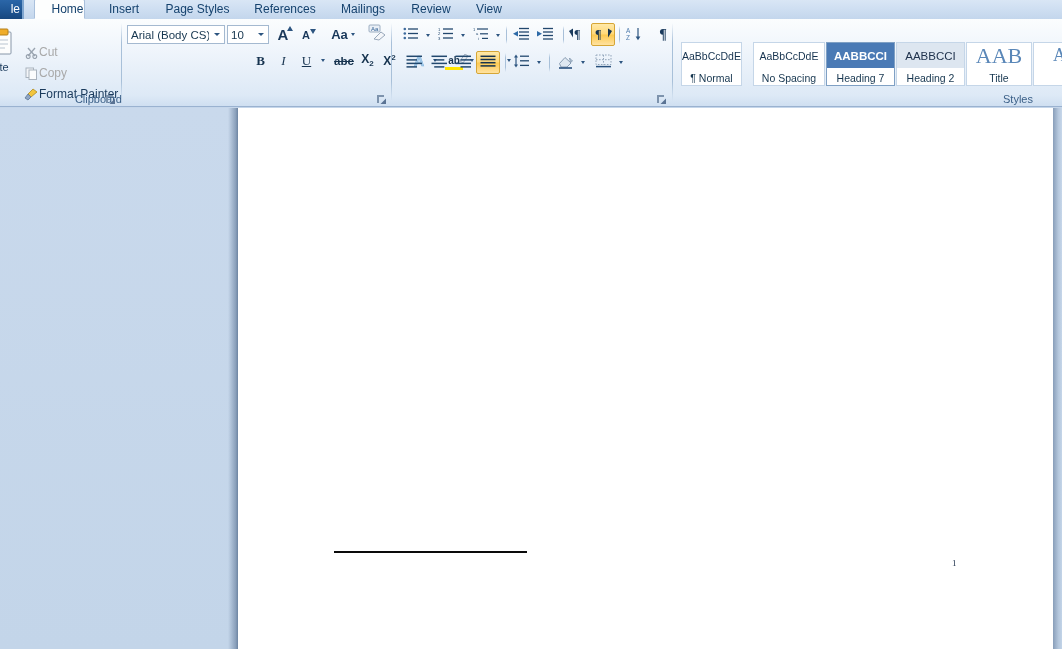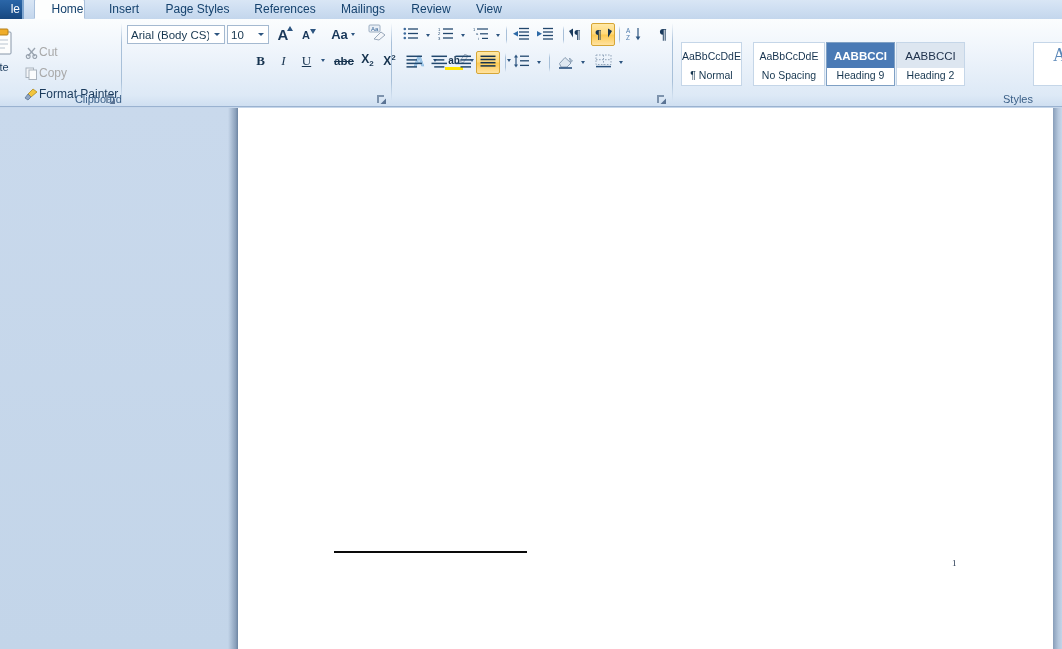--- a/index.html
+++ b/index.html
@@ -94,21 +94,21 @@
   }
   .combo .cbtn{
     width:14px;height:100%;display:flex;align-items:center;justify-content:center;
     border-left:1px solid transparent;
   }
 
   
   .stylebox{
     position:absolute;top:23px;width:61px;height:44px;
     background:#ffffff;border:1px solid #c5d6e8;box-sizing:border-box;
-    display:flex;flex-direction:column;align-items:center;justify-content:flex-start;
+    display:flex;flex-direction:column;align-items:center;justify-content:space-between;
     overflow:hidden;
   }
   .stylebox .prev{
     width:100%;height:25px;display:flex;align-items:center;justify-content:center;
     overflow:hidden;white-space:nowrap;
   }
   .stylebox .nm{
     font-size:10.5px;color:#16364f;line-height:14px;white-space:nowrap;
   }
   .stylebox.sel-dark{border:1px solid #7fa0c4;}
@@ -546,28 +546,32 @@
         <span class="nm">¶ Normal</span>
       </div>
 
       <div class="stylebox" style="left:80px;width:72px;">
         <span class="prev" style="font-size:10.5px;color:#16334f;">AaBbCcDdE</span>
         <span class="nm">No Spacing</span>
       </div>
 
       <div class="stylebox sel-dark" style="left:153px;width:69px;">
         <span class="prev" style="font-size:11.5px;font-weight:bold;">AABBCCI</span>
-        <span class="nm">Heading 9</span>
+        <span class="nm">Heading 7</span>
       </div>
 
       <div class="stylebox sel-light" style="left:223px;width:69px;">
         <span class="prev" style="font-size:11.5px;color:#20334d;">AABBCCI</span>
         <span class="nm">Heading 2</span>
       </div>
 
+      <div class="stylebox" style="left:293px;width:66px;">
+        <span class="prev" style="font-size:22px;color:#5a87b8;font-family:'Liberation Serif',serif;font-weight:300;">AAB</span>
+        <span class="nm">Title</span>
+      </div>
 
       <div class="stylebox" style="left:360px;width:66px;">
         <span class="prev" style="font-size:18px;color:#5a87b8;font-family:'Liberation Serif',serif;">AA</span>
 
       </div>
 
       <div class="grp-label" style="width:360px;left:0;margin-top:25px;">Styles</div>
     </div>
 
   </div>

